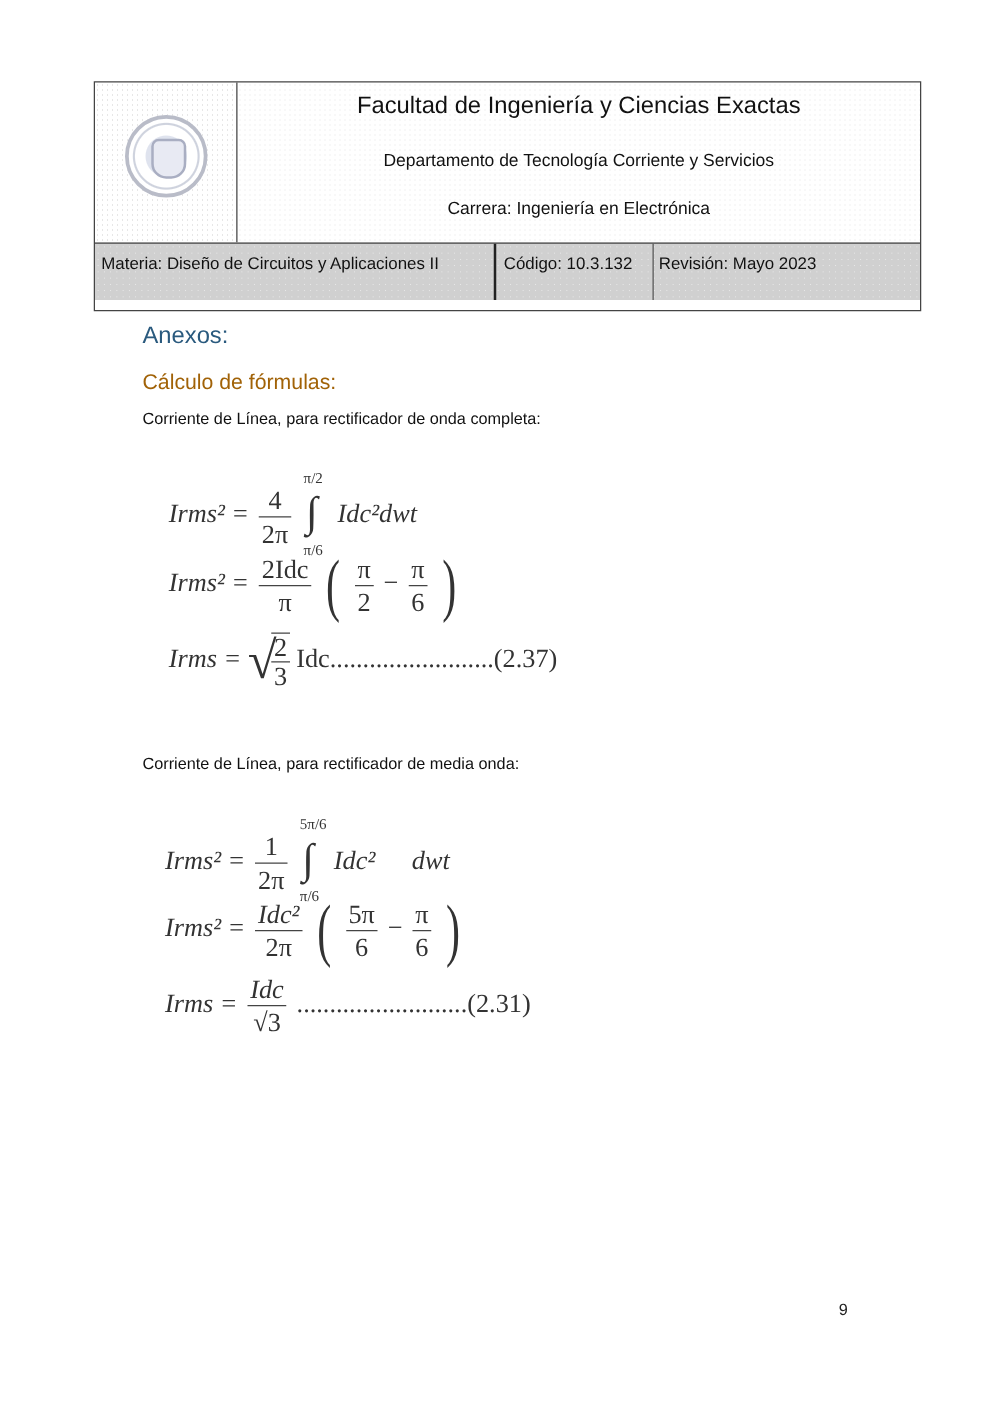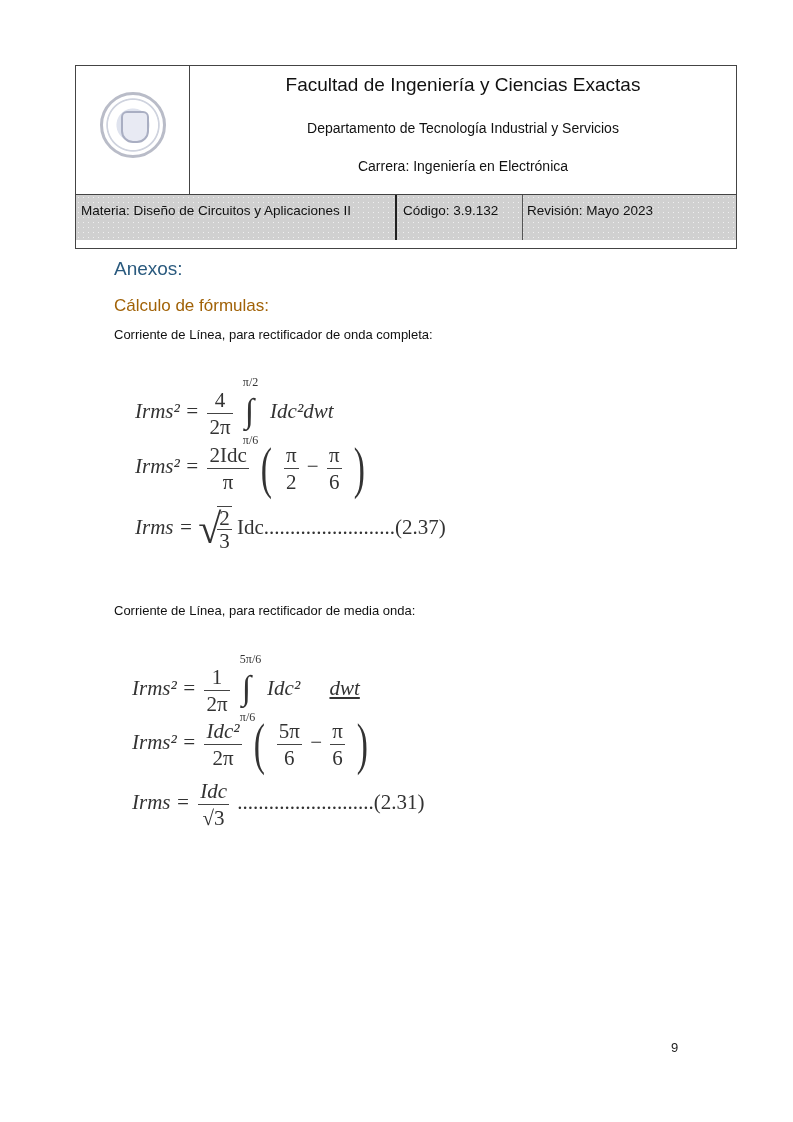--- a/index.html
+++ b/index.html
@@ -41,26 +41,26 @@
 </style>
 </head>
 <body>
 
 <div class="header-table">
   <div class="logo-cell">
     <div class="logo"></div>
   </div>
   <div class="title-cell">
     <div class="t1">Facultad de Ingeniería y Ciencias Exactas</div>
-    <div class="t2">Departamento de Tecnología Industrial y Servicios</div>
+    <div class="t2">Departamento de Tecnología Corriente y Servicios</div>
     <div class="t3">Carrera: Ingeniería en Electrónica</div>
   </div>
   <div class="info-row">
     <div class="info-cell c1">Materia: Diseño de Circuitos y Aplicaciones II</div>
-    <div class="info-cell c2">Código: 3.9.132</div>
+    <div class="info-cell c2">Código: 10.3.132</div>
     <div class="info-cell c3">Revisión: Mayo 2023</div>
   </div>
 </div>
 
 <div class="h-annex">Anexos:</div>
 <div class="h-calc">Cálculo de fórmulas:</div>
 <div class="para" style="top:327px;">Corriente de Línea, para rectificador de onda completa:</div>
 
 <div class="eq" style="left:135px; top:366px;">
   <i>Irms² =</i>
@@ -113,21 +113,21 @@
   <span class="frac">
     <span class="num">1</span>
     <span>2π</span>
   </span>
   <span class="intg">
     <span class="up">5π/6</span>
     <span class="sym">∫</span>
     <span class="lo">π/6</span>
   </span>
   <i>Idc²</i>
-  <i style="margin-left:24px;text-decoration:underline;">dwt</i>
+  <i style="margin-left:24px;">dwt</i>
 </div>
 
 <div class="eq" style="left:132px; top:716px;">
   <i>Irms² =</i>
   <span class="frac">
     <span class="num" style="font-style:italic;">Idc²</span>
     <span>2π</span>
   </span>
   <span class="paren">(</span>
   <span class="frac">

